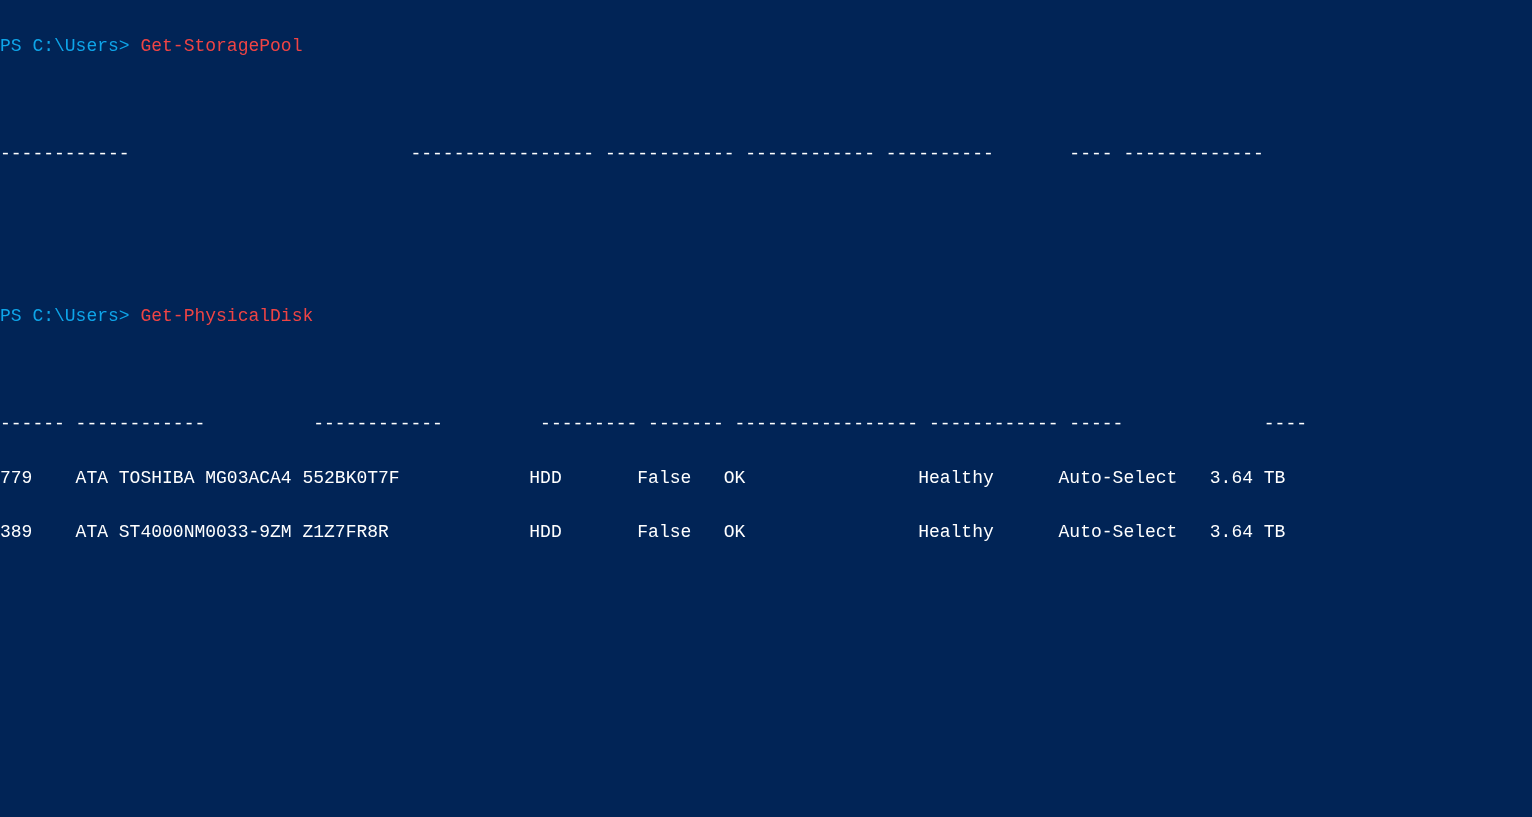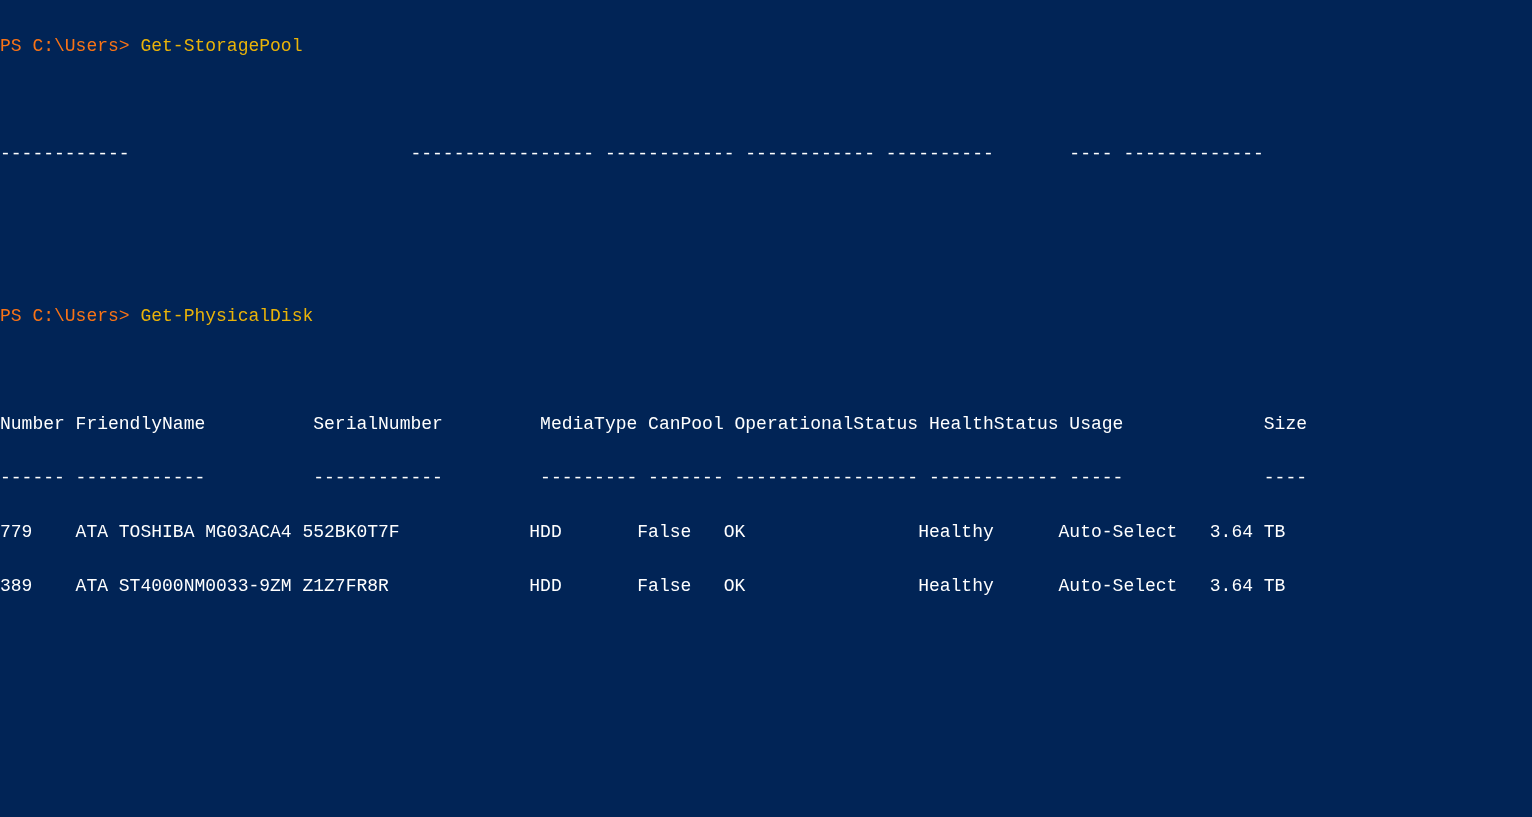--- a/index.html
+++ b/index.html
@@ -11,36 +11,35 @@
     font-size: 18px;
     line-height: 1.5;
     width: 1532px;
     height: 817px;
     overflow: hidden;
   }
   .terminal {
     padding: 6px 0 0 0;
     white-space: pre;
   }
-  .prompt { color: #f97316; }
-  .cmd { color: #eab308; }
+  .prompt { color: #0ea5e9; }
+  .cmd { color: #ef4444; }
   .line { display: block; }
 </style>
 </head>
 <body>
 
 <div class="terminal">
 <span class="line"><span class="prompt">PS C:\Users&gt; </span><span class="cmd">Get-StoragePool</span></span>
 <span class="line"> </span>
 <span class="line">------------                          ----------------- ------------ ------------ ----------       ---- -------------</span>
 <span class="line"> </span>
 <span class="line"> </span>
 <span class="line"><span class="prompt">PS C:\Users&gt; </span><span class="cmd">Get-PhysicalDisk</span></span>
 <span class="line"> </span>
-<span class="line">Number FriendlyName          SerialNumber         MediaType CanPool OperationalStatus HealthStatus Usage             Size</span>
 <span class="line">------ ------------          ------------         --------- ------- ----------------- ------------ -----             ----</span>
 <span class="line">779    ATA TOSHIBA MG03ACA4 552BK0T7F            HDD       False   OK                Healthy      Auto-Select   3.64 TB</span>
 <span class="line">389    ATA ST4000NM0033-9ZM Z1Z7FR8R             HDD       False   OK                Healthy      Auto-Select   3.64 TB</span>
 
 
 
 
 
 
 

